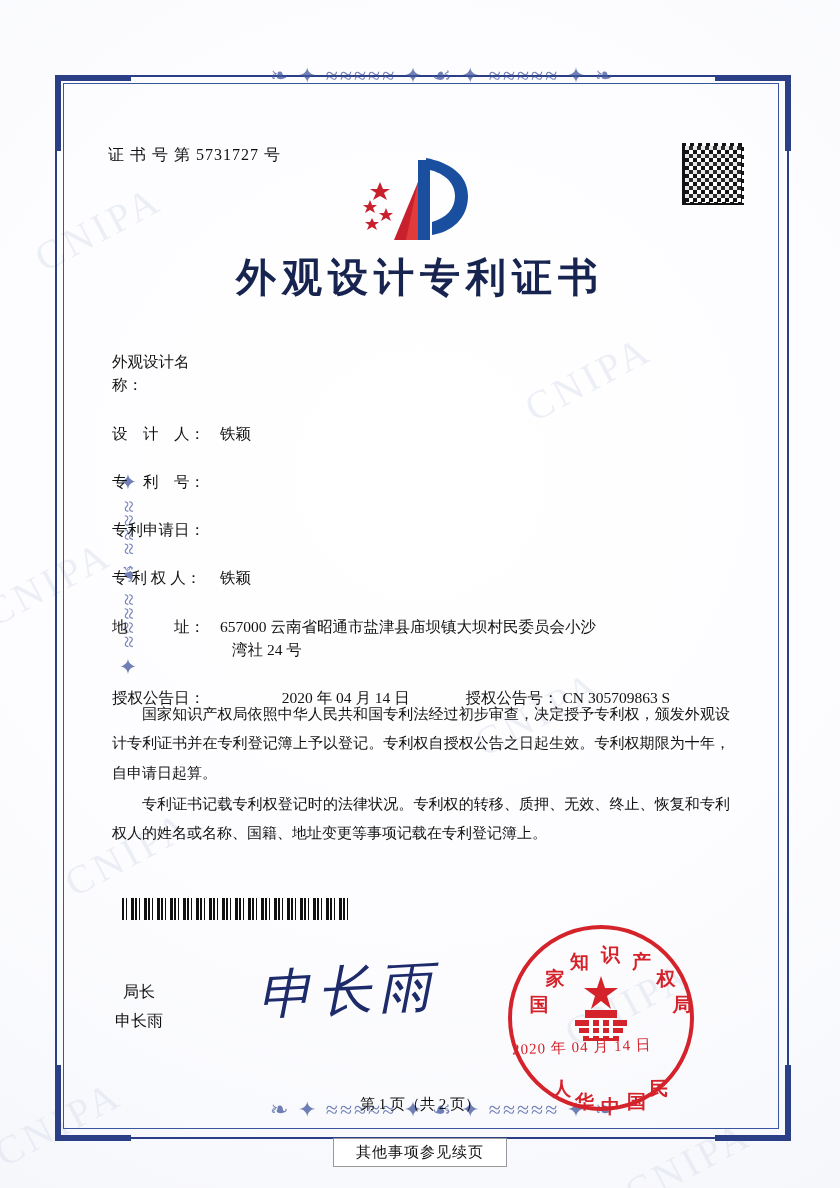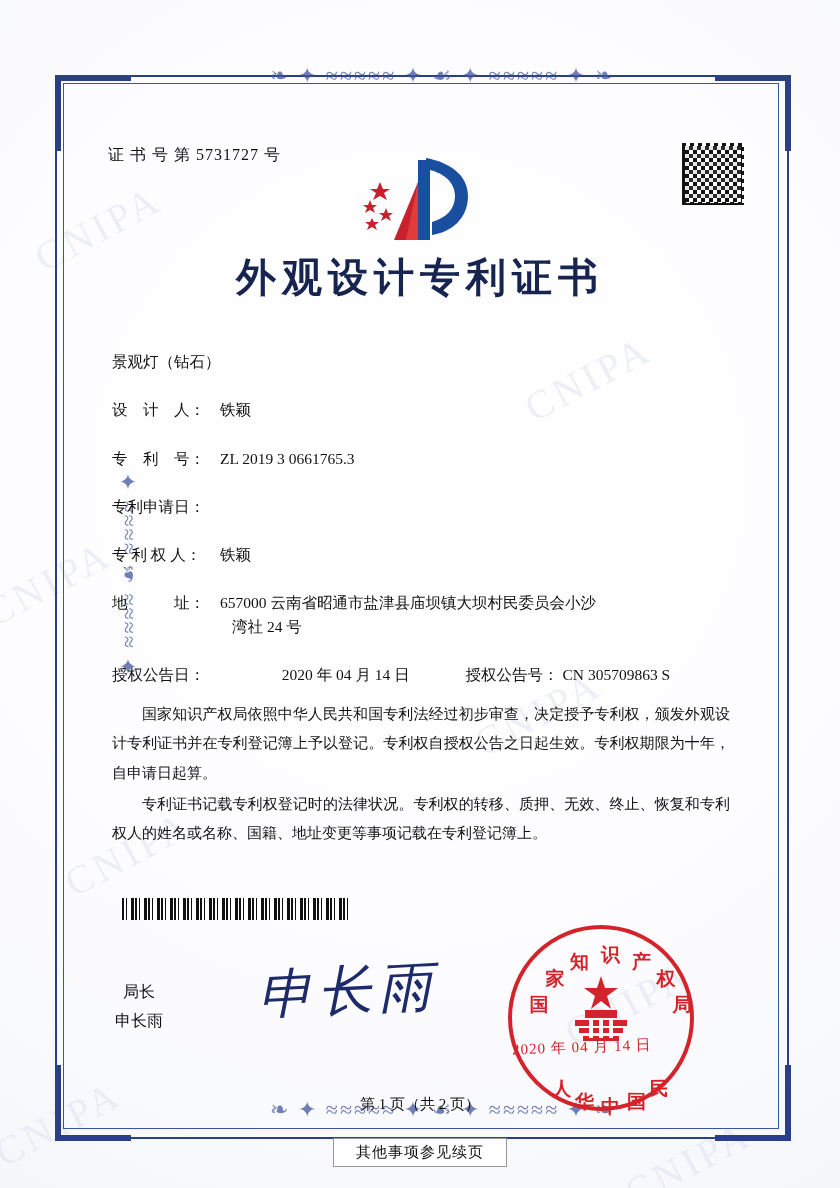--- a/index.html
+++ b/index.html
@@ -242,31 +242,30 @@
         <polygon points="16,66 18,70 23,70 19,73 21,78 16,75 11,78 13,73 9,70 14,70"></polygon>
       </g>
     </svg>
   </div>
 
   <div class="title">外观设计专利证书</div>
 
   <div class="fields">
 
     <div class="row">
-      <div class="val">景观灯（钻石）</div>
+      <div class="lbl">外观设计名称：</div>
     </div>
 
     <div class="row">
       <div class="lbl">设　计　人：</div>
       <div class="val">铁颖</div>
     </div>
 
     <div class="row">
       <div class="lbl">专　利　号：</div>
-      <div class="val">ZL 2019 3 0661765.3</div>
     </div>
 
     <div class="row">
       <div class="lbl">专利申请日：</div>
     </div>
 
     <div class="row">
       <div class="lbl">专 利 权 人：</div>
       <div class="val">铁颖</div>
     </div>

